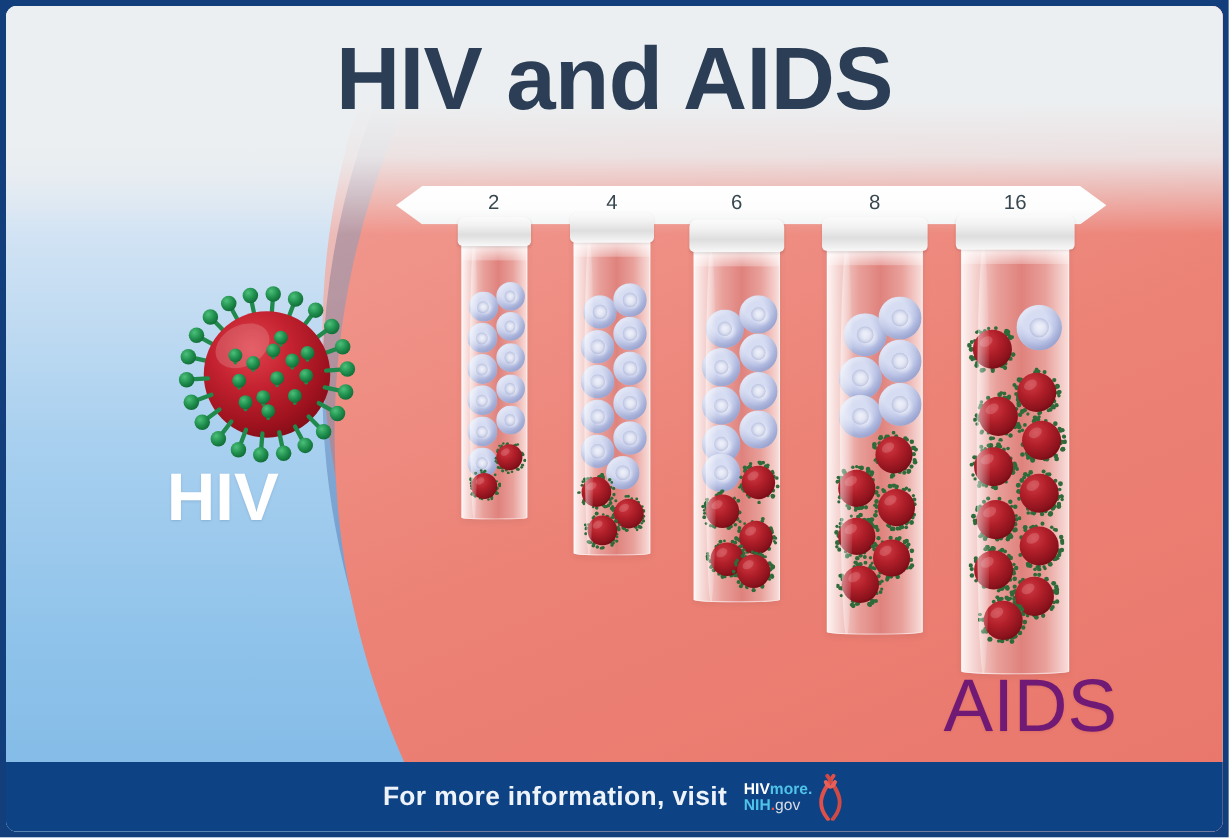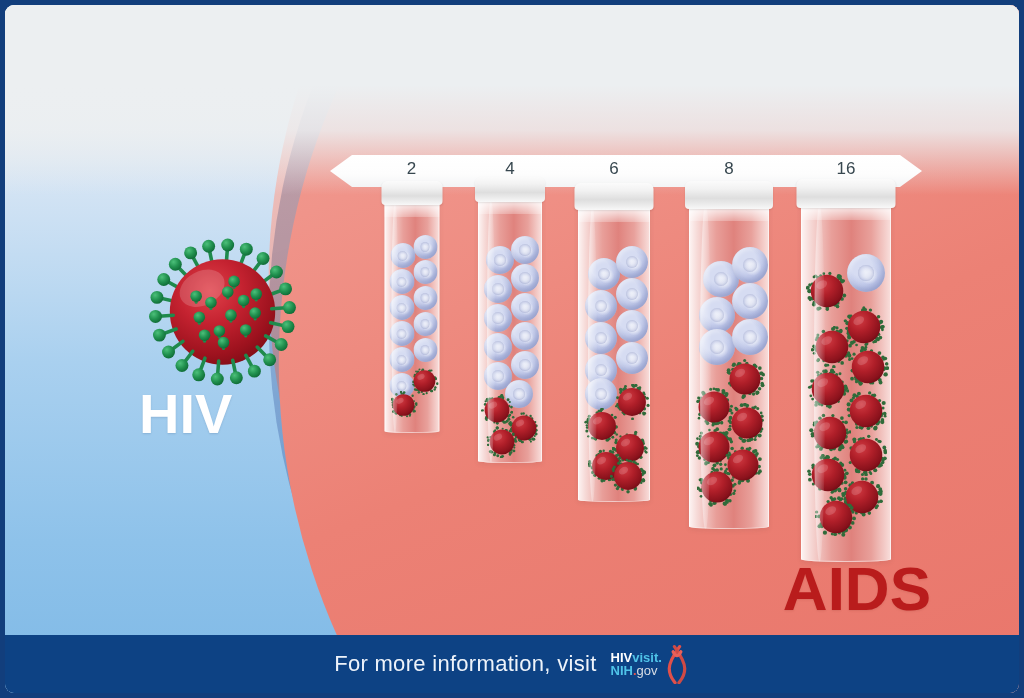--- a/index.html
+++ b/index.html
@@ -95,21 +95,21 @@
   .virus-big svg { width:100%; height:100%; display:block; }
 
   .label-hiv {
     position:absolute; left:134px; top:376px;
     font-size:56px; font-weight:bold; color:#ffffff;
     letter-spacing:0px;
     text-shadow:0 1px 2px rgba(60,90,130,0.22);
   }
   .label-aids {
     position:absolute; right:88px; top:548px;
-    font-size:62px; font-weight:bold; color:#b91c1c;
+    font-size:62px; font-weight:normal; color:#701a75;
     letter-spacing:0px;
     text-shadow:0 1px 2px rgba(160,70,60,0.22);
   }
 
   
   .tubes { position:absolute; left:0; top:0; width:1014px; height:688px; }
   .tube-wrap { position:absolute; }
 
   .tube-cap {
     position:absolute; left:50%; top:0;
@@ -170,20 +170,21 @@
     position:absolute; left:0; right:0; bottom:0;
     height:58px;
     background:#0d4284;
     display:flex; align-items:center; justify-content:center;
     gap:14px;
   }
   .footer-text {
     color:#eef3fa;
     font-size:22px;
     letter-spacing:0.3px;
+    font-weight:bold;
   }
   .logo { display:flex; align-items:center; gap:2px; }
   .logo-words { display:flex; flex-direction:column; line-height:1.02; }
   .logo-line1 { font-size:13px; font-weight:bold; color:#ffffff; }
   .logo-line1 .info { color:#4fc3e8; }
   .logo-line2 { font-size:13px; font-weight:bold; }
   .logo-line2 .nih { color:#4fc3e8; }
   .logo-line2 .dot { color:#e8534a; }
   .logo-line2 .gov { color:#d8dee6; font-weight:normal; }
   .ribbon { width:26px; height:40px; }
@@ -194,20 +195,21 @@
 
 <div id="poster">
   <div class="canvas">
 
     <div class="bg-base"></div>
     <div class="bg-red-soft"></div>
     <div class="bg-violet"></div>
     <div class="bg-red"></div>
     <div class="bg-top-fade"></div>
 
+    <div class="title">HIV and AIDS</div>
 
 
     <div class="arrow-band"></div>
     <div class="year-labels" id="year-labels">
         <div class="year-label" style="left: 81.5px;">2</div>
         <div class="year-label" style="left: 180px;">4</div>
         <div class="year-label" style="left: 284px;">6</div>
         <div class="year-label" style="left: 399px;">8</div>
         <div class="year-label" style="left: 516px;">16</div>
       </div>
@@ -1680,21 +1682,21 @@
           </div>
         </div>
       </div>
 
     <div class="label-aids">AIDS</div>
 
     <div class="footer">
       <div class="footer-text">For more information, visit</div>
       <div class="logo">
         <div class="logo-words">
-          <div class="logo-line1"><span>HIV</span><span class="info">visit.</span></div>
+          <div class="logo-line1"><span>HIV</span><span class="info">more.</span></div>
           <div class="logo-line2"><span class="nih">NIH</span><span class="dot">.</span><span class="gov">gov</span></div>
         </div>
         <div class="ribbon">
           <svg viewBox="0 0 40 62" xmlns="http://www.w3.org/2000/svg">
             <path d="M24 4 C14 18, 8 28, 8 38 C8 50, 14 56, 17 60" stroke="#e0504a" stroke-width="5" fill="none" stroke-linecap="round"></path>
             <path d="M16 4 C26 18, 32 28, 32 38 C32 50, 26 56, 23 60" stroke="#cf4a45" stroke-width="5" fill="none" stroke-linecap="round"></path>
             <path d="M14 12 C18 20, 22 20, 26 12" stroke="#e86059" stroke-width="5" fill="none" stroke-linecap="round"></path>
           </svg>
         </div>
       </div>

